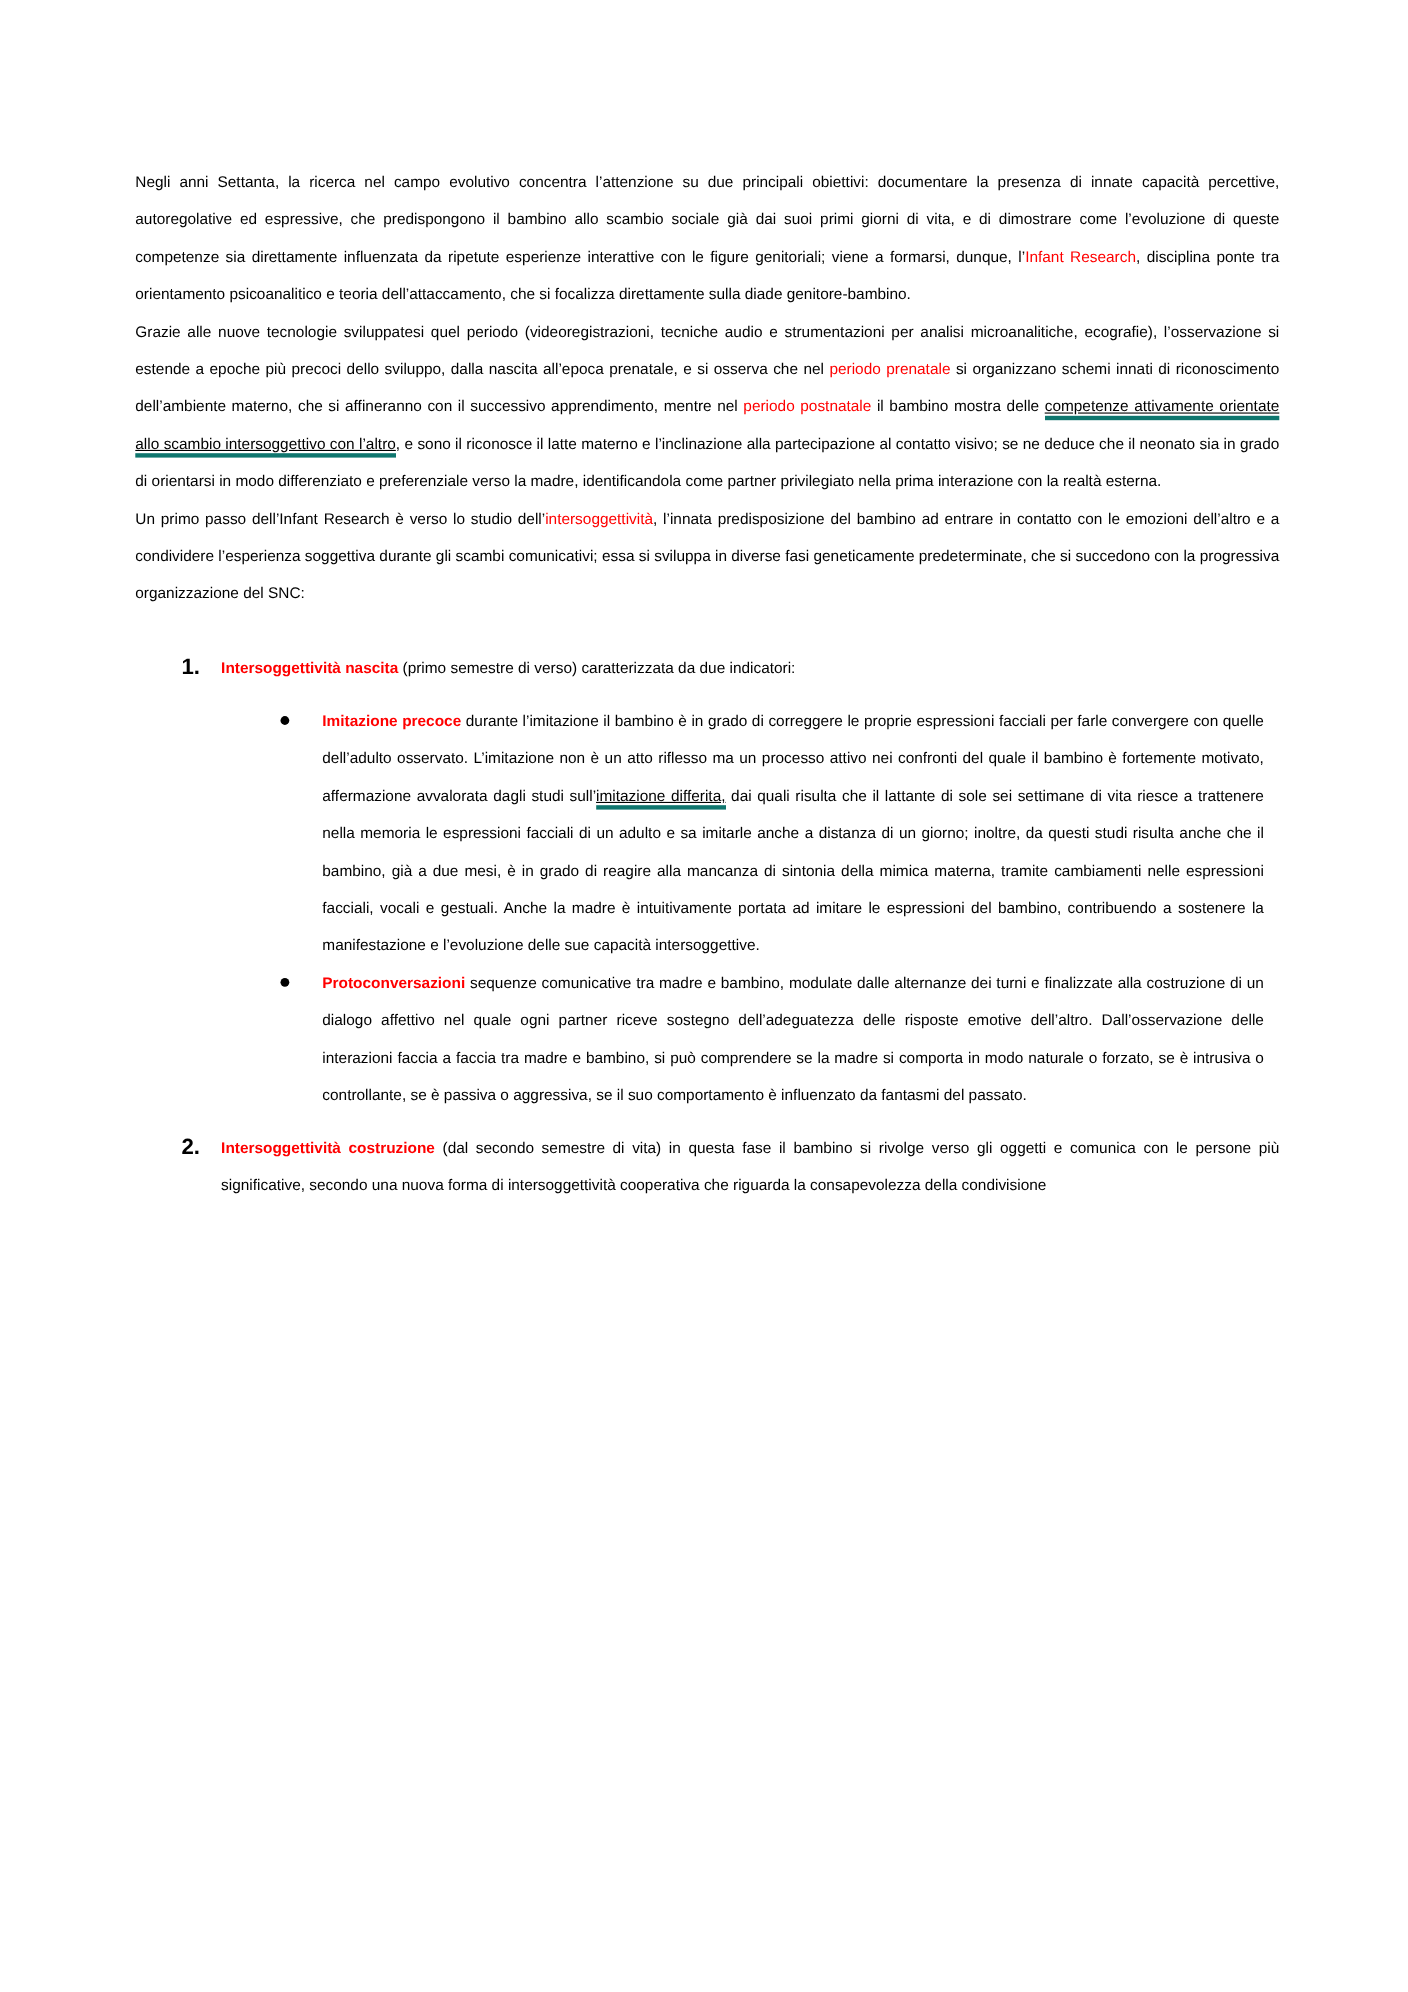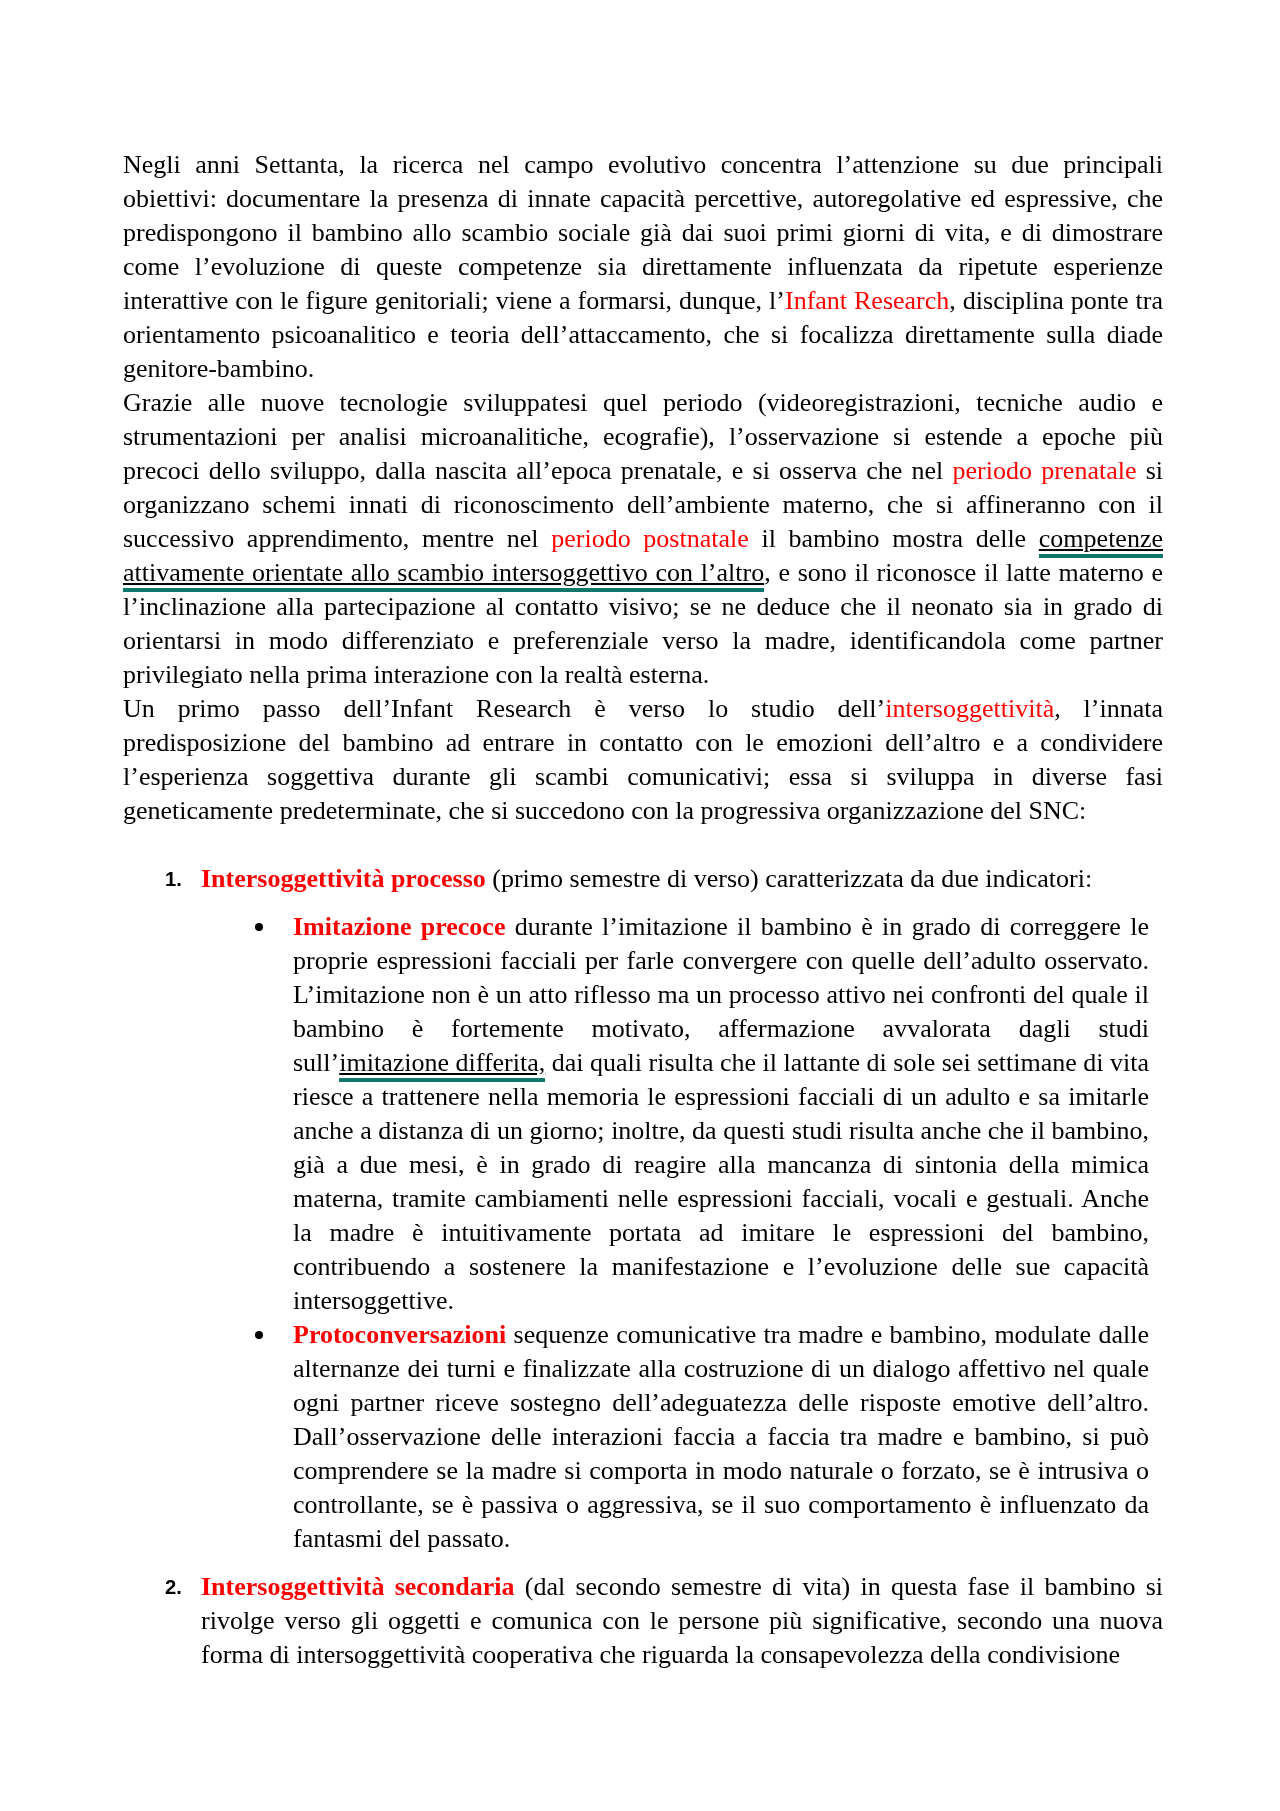--- a/index.html
+++ b/index.html
@@ -8,21 +8,21 @@
     position: absolute; left: 123px; top: 148px; width: 1040px;
     font-family: "Liberation Sans", "DejaVu Sans", sans-serif;
     color: #000;
   }
   .title {
     font-family: "DejaVu Sans", sans-serif;
     font-weight: bold; color: #ff0000; font-size: 38px;
     margin: 0 0 18px 0; line-height: 44px; letter-spacing: 0.2px;
   }
   .para {
-    font-size: 26px; line-height: 34px; text-align: justify; margin: 0; font-family: Liberation Serif, serif;
+    font-size: 14px; line-height: 34px; text-align: justify; margin: 0;
   }
   .red { color: #ff0000; }
   .redb { color: #ff0000; font-weight: bold; }
   .ul {
     text-decoration: underline; text-decoration-color: #000;
     border-bottom: 4px solid #0f766e; padding-bottom: 1px;
   }
   .gap { height: 34px; }
   ol.main { margin: 0; padding: 0; list-style: none; }
   ol.main > li { position: relative; padding-left: 78px; }
@@ -47,30 +47,30 @@
 
   <p class="para"><span>Grazie alle nuove tecnologie sviluppatesi quel periodo (videoregistrazioni, tecniche audio e strumentazioni per analisi microanalitiche, ecografie), l’osservazione si estende a epoche più precoci dello sviluppo, dalla nascita all’epoca prenatale, e si osserva che nel </span><span class="red">periodo prenatale</span><span> si organizzano schemi innati di riconoscimento dell’ambiente materno, che si affineranno con il successivo apprendimento, mentre nel </span><span class="red">periodo postnatale</span><span> il bambino mostra delle </span><span class="ul">competenze attivamente orientate allo scambio intersoggettivo con l’altro</span><span>, e sono il riconosce il latte materno e l’inclinazione alla partecipazione al contatto visivo; se ne deduce che il neonato sia in grado di orientarsi in modo differenziato e preferenziale verso la madre, identificandola come partner privilegiato nella prima interazione con la realtà esterna.</span></p>
 
   <p class="para"><span>Un primo passo dell’Infant Research è verso lo studio dell’</span><span class="red">intersoggettività</span><span>, l’innata predisposizione del bambino ad entrare in contatto con le emozioni dell’altro e a condividere l’esperienza soggettiva durante gli scambi comunicativi; essa si sviluppa in diverse fasi geneticamente predeterminate, che si succedono con la progressiva organizzazione del SNC:</span></p>
 
   <div class="gap"></div>
 
   <ol class="main">
     <li>
       <span class="num">1.</span>
-      <p class="para"><span class="redb">Intersoggettività processo</span><span> (primo semestre di verso) caratterizzata da due indicatori:</span></p>
+      <p class="para"><span class="redb">Intersoggettività nascita</span><span> (primo semestre di verso) caratterizzata da due indicatori:</span></p>
       <ul class="sub">
         <li>
           <span class="bullet"></span>
           <p class="para"><span class="redb">Imitazione precoce</span><span> durante l’imitazione il bambino è in grado di correggere le proprie espressioni facciali per farle convergere con quelle dell’adulto osservato. L’imitazione non è un atto riflesso ma un processo attivo nei confronti del quale il bambino è fortemente motivato, affermazione avvalorata dagli studi sull’</span><span class="ul">imitazione differita,</span><span> dai quali risulta che il lattante di sole sei settimane di vita riesce a trattenere nella memoria le espressioni facciali di un adulto e sa imitarle anche a distanza di un giorno; inoltre, da questi studi risulta anche che il bambino, già a due mesi, è in grado di reagire alla mancanza di sintonia della mimica materna, tramite cambiamenti nelle espressioni facciali, vocali e gestuali. Anche la madre è intuitivamente portata ad imitare le espressioni del bambino, contribuendo a sostenere la manifestazione e l’evoluzione delle sue capacità intersoggettive.</span></p>
         </li>
         <li>
           <span class="bullet"></span>
           <p class="para"><span class="redb">Protoconversazioni</span><span> sequenze comunicative tra madre e bambino, modulate dalle alternanze dei turni e finalizzate alla costruzione di un dialogo affettivo nel quale ogni partner riceve sostegno dell’adeguatezza delle risposte emotive dell’altro. Dall’osservazione delle interazioni faccia a faccia tra madre e bambino, si può comprendere se la madre si comporta in modo naturale o forzato, se è intrusiva o controllante, se è passiva o aggressiva, se il suo comportamento è influenzato da fantasmi del passato.</span></p>
         </li>
       </ul>
     </li>
     <li>
       <span class="num">2.</span>
-      <p class="para"><span class="redb">Intersoggettività secondaria</span><span> (dal secondo semestre di vita) in questa fase il bambino si rivolge verso gli oggetti e comunica con le persone più significative, secondo una nuova forma di intersoggettività cooperativa che riguarda la consapevolezza della condivisione</span></p>
+      <p class="para"><span class="redb">Intersoggettività costruzione</span><span> (dal secondo semestre di vita) in questa fase il bambino si rivolge verso gli oggetti e comunica con le persone più significative, secondo una nuova forma di intersoggettività cooperativa che riguarda la consapevolezza della condivisione</span></p>
     </li>
   </ol>
 </div>
 
 </body></html>

